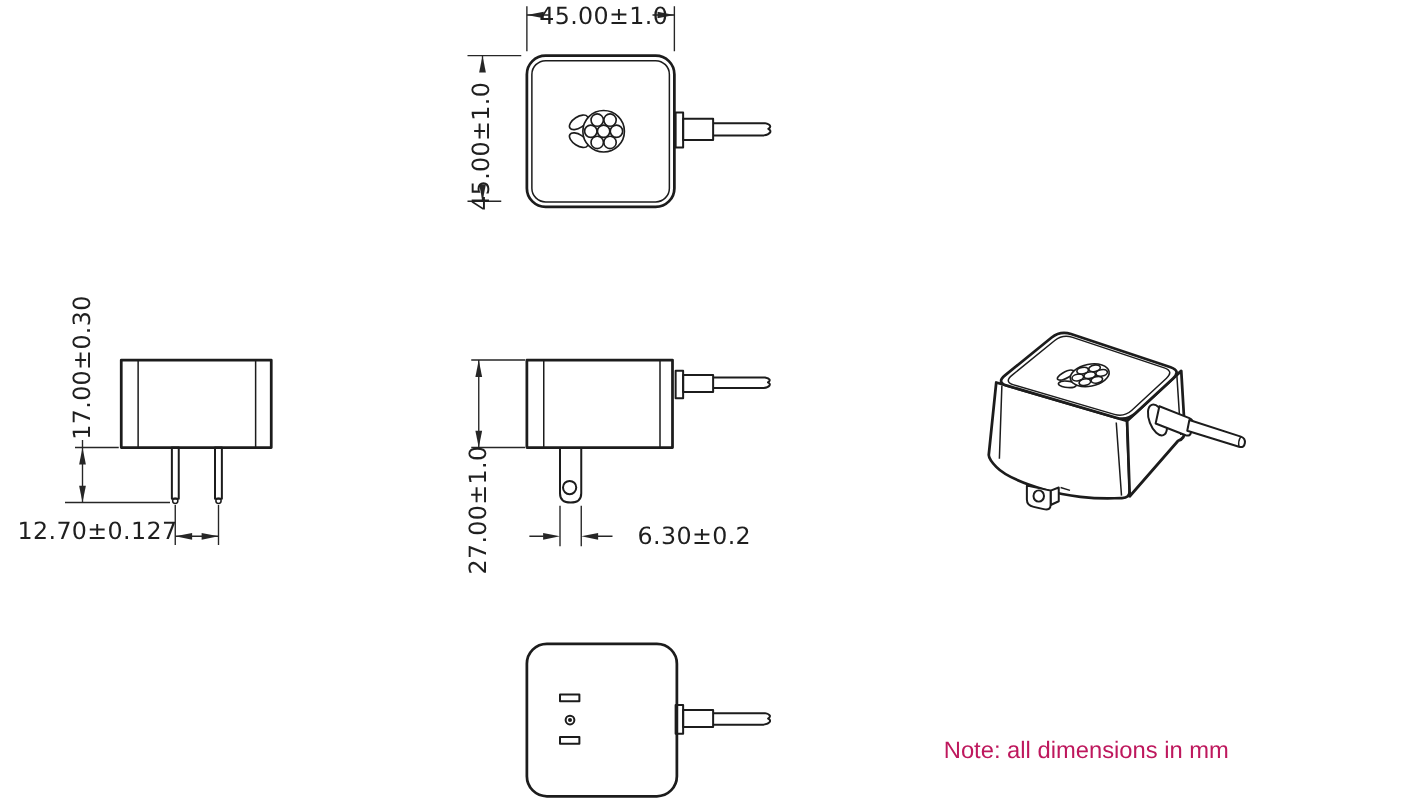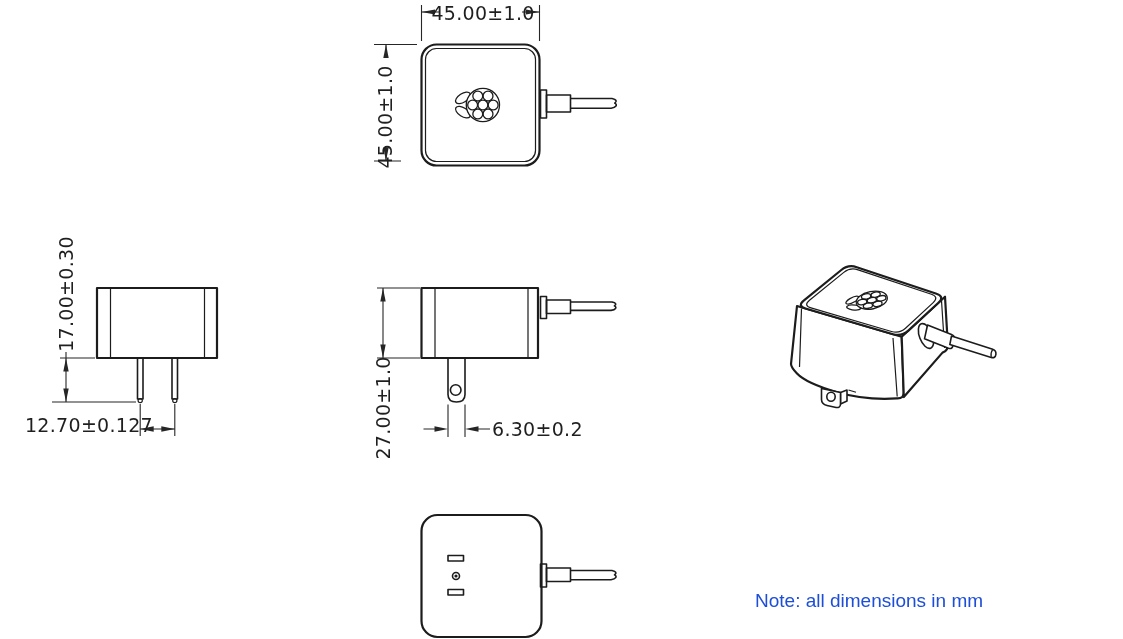--- a/index.html
+++ b/index.html
@@ -27,21 +27,21 @@
     white-space:nowrap;
     transform:translate(-50%,-50%);
   }
   .dim.v{transform:translate(-50%,-50%) rotate(-90deg);}
   .dim.anchor-right{transform:translate(-100%,-50%);}
   .dim.anchor-left{transform:translate(0,-50%);}
   .note{
     position:absolute;
     font-family:"Liberation Sans",sans-serif;
     font-size:19px;
-    color:#1d4ed8;
+    color:#be185d;
     white-space:nowrap;
   }
 </style>
 </head>
 <body>
 
 <div class="canvas">
 
   <svg width="1123" height="639" viewBox="0 0 1123 639">
     <defs>
@@ -159,19 +159,19 @@
       <path class="mlf" d="M840.5,392.5 L847,390 L847,401 L840.5,404 Z"></path>
       <path class="tl" d="M848.5,390 L856,392.3"></path>
       <path class="mlf" d="M821.5,388.5 L840.5,392.5 L840.5,404 Q840.5,408.5 835,407.3 L827,405.5 Q821.5,404.2 821.5,399.5 Z"></path>
       <ellipse class="ml" cx="831" cy="396.8" rx="4.2" ry="4.5"></ellipse>
     </g>
   </svg>
 
   <div class="dim" style="left:483px;top:13px;">45.00±1.0</div>
   <div class="dim v" style="left:385px;top:117px;">45.00±1.0</div>
   <div class="dim v" style="left:66px;top:294px;">17.00±0.30</div>
-  <div class="dim anchor-right" style="left:153px;top:425px;">12.70±0.127</div>
+  <div class="dim anchor-right" style="left:142px;top:425px;">12.70±0.127</div>
   <div class="dim v" style="left:383px;top:408px;">27.00±1.0</div>
-  <div class="dim anchor-left" style="left:492px;top:429px;">6.30±0.2</div>
+  <div class="dim anchor-left" style="left:510px;top:429px;">6.30±0.2</div>
 
   <div class="note" style="left:755px;top:590px;">Note: all dimensions in mm</div>
 
 </div>
 
 </body></html>

